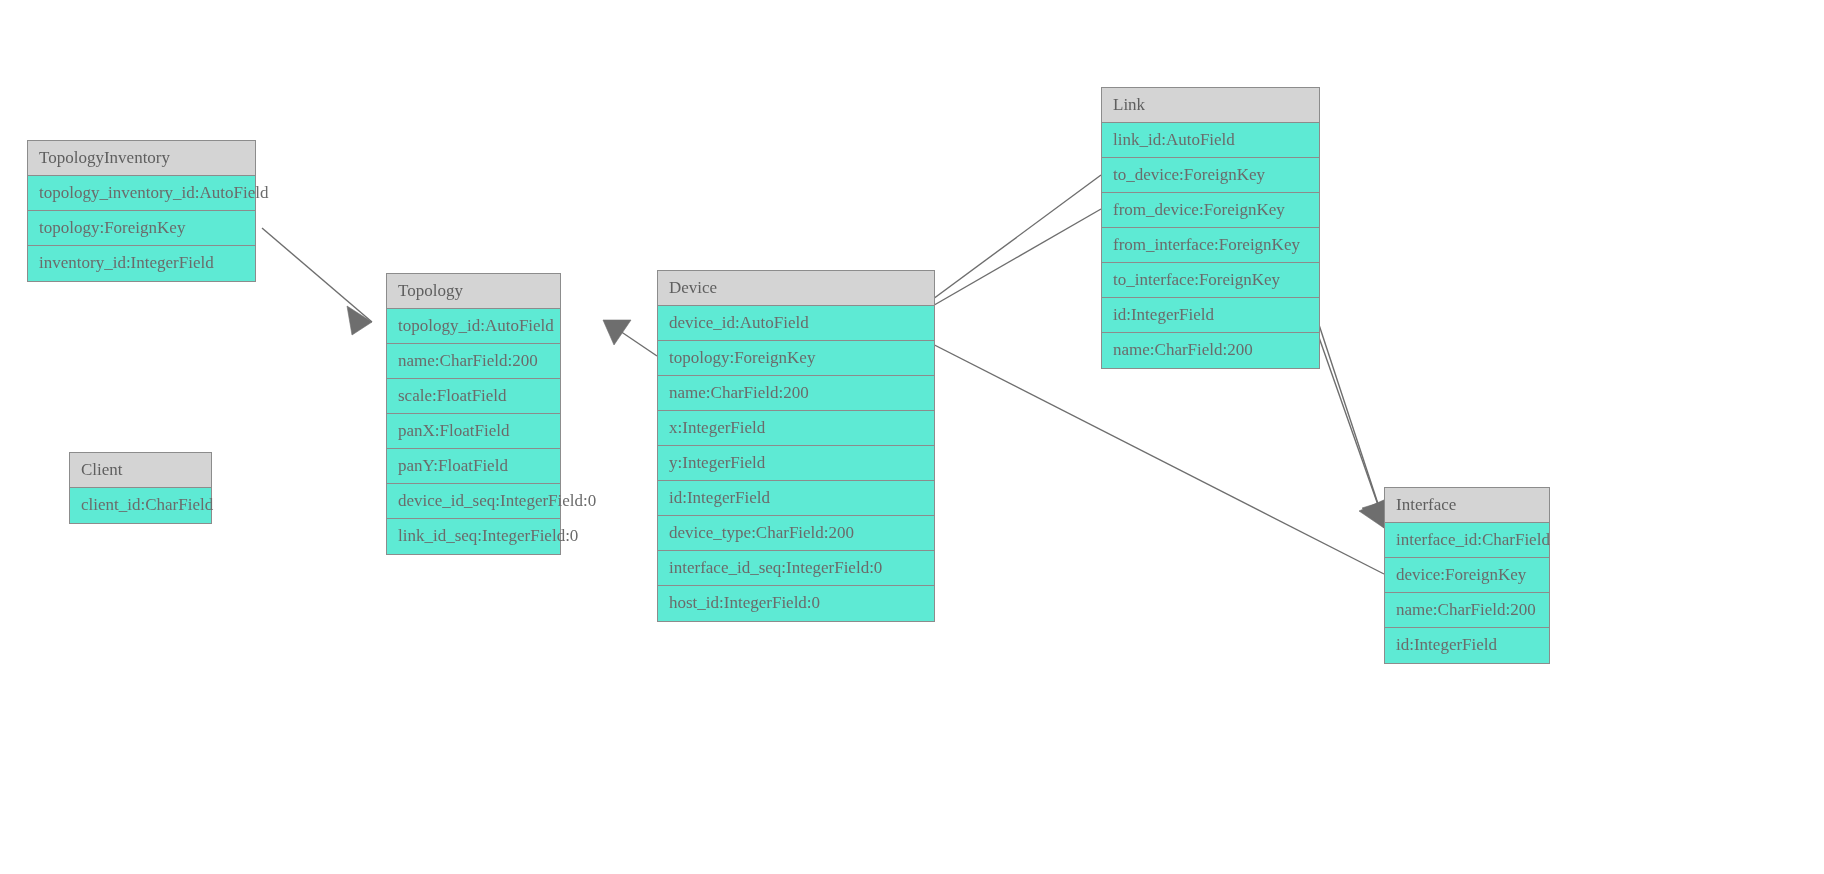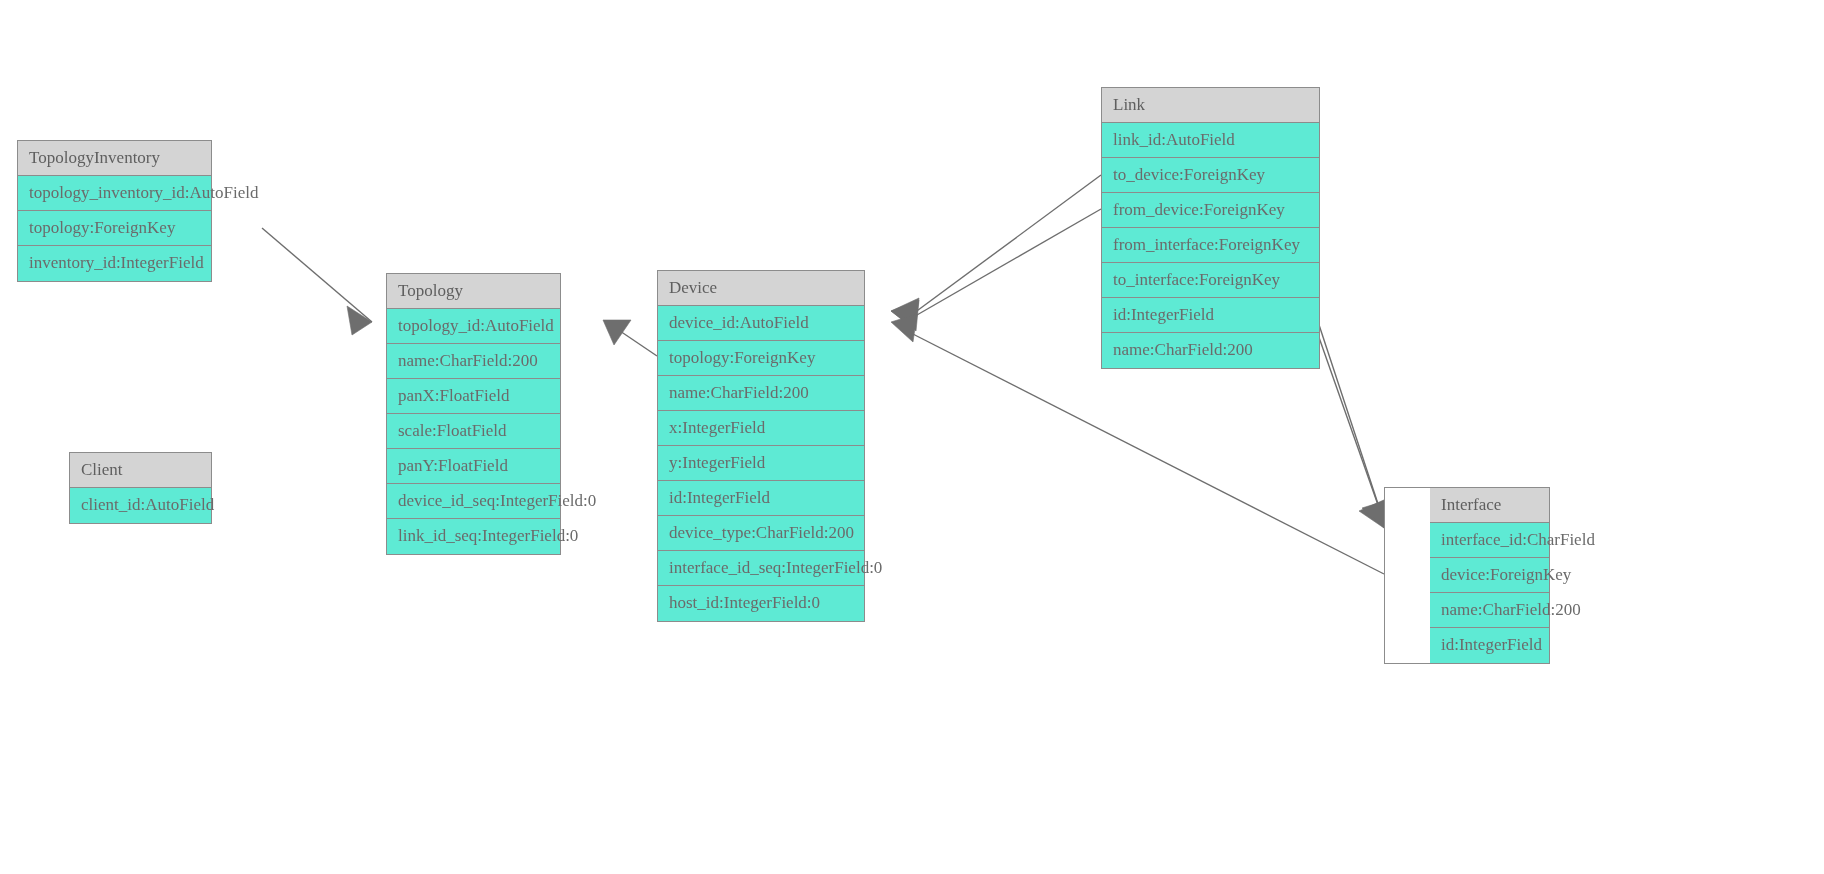--- a/index.html
+++ b/index.html
@@ -74,41 +74,41 @@
       <g>
         <path d="M 1297,258 L 1383,519" stroke="#6e6e6e" stroke-width="1.4" fill="none"></path>
         <path d="M 1384,528 L 1359,511 L 1386,499 Z" fill="#6e6e6e" stroke="#6e6e6e" stroke-width="0.6" stroke-linejoin="miter"></path>
       </g>
       <g>
         <path d="M 1303,292 L 1384,522" stroke="#6e6e6e" stroke-width="1.4" fill="none"></path>
         <path d="M 1384,528 L 1362,508 L 1388,500 Z" fill="#6e6e6e" stroke="#6e6e6e" stroke-width="0.6" stroke-linejoin="miter"></path>
       </g>
     </svg>
 
-<div class="entity" style="left: 17px; top: 140px; width: 195px;">
+<div class="entity" style="left: 27px; top: 140px; width: 229px;">
       <div class="hdr">TopologyInventory</div>
       <div class="row">topology_inventory_id:AutoField</div>
       <div class="row">topology:ForeignKey</div>
       <div class="row">inventory_id:IntegerField</div>
     </div>
     <div class="entity" style="left: 69px; top: 452px; width: 143px;">
       <div class="hdr">Client</div>
-      <div class="row">client_id:AutoField</div>
+      <div class="row">client_id:CharField</div>
     </div>
     <div class="entity" style="left: 386px; top: 273px; width: 175px;">
       <div class="hdr">Topology</div>
       <div class="row">topology_id:AutoField</div>
       <div class="row">name:CharField:200</div>
+      <div class="row">scale:FloatField</div>
       <div class="row">panX:FloatField</div>
-      <div class="row">scale:FloatField</div>
       <div class="row">panY:FloatField</div>
       <div class="row">device_id_seq:IntegerField:0</div>
       <div class="row">link_id_seq:IntegerField:0</div>
     </div>
-    <div class="entity" style="left: 657px; top: 270px; width: 208px;">
+    <div class="entity" style="left: 657px; top: 270px; width: 278px;">
       <div class="hdr">Device</div>
       <div class="row">device_id:AutoField</div>
       <div class="row">topology:ForeignKey</div>
       <div class="row">name:CharField:200</div>
       <div class="row">x:IntegerField</div>
       <div class="row">y:IntegerField</div>
       <div class="row">id:IntegerField</div>
       <div class="row">device_type:CharField:200</div>
       <div class="row">interface_id_seq:IntegerField:0</div>
       <div class="row">host_id:IntegerField:0</div>
@@ -116,20 +116,20 @@
     <div class="entity" style="left: 1101px; top: 87px; width: 219px;">
       <div class="hdr">Link</div>
       <div class="row">link_id:AutoField</div>
       <div class="row">to_device:ForeignKey</div>
       <div class="row">from_device:ForeignKey</div>
       <div class="row">from_interface:ForeignKey</div>
       <div class="row">to_interface:ForeignKey</div>
       <div class="row">id:IntegerField</div>
       <div class="row">name:CharField:200</div>
     </div>
-    <div class="entity" style="left: 1384px; top: 487px; width: 166px; padding-left: 45px;">
+    <div class="entity" style="left: 1384px; top: 487px; width: 166px;">
       <div class="hdr">Interface</div>
       <div class="row">interface_id:CharField</div>
       <div class="row">device:ForeignKey</div>
       <div class="row">name:CharField:200</div>
       <div class="row">id:IntegerField</div>
     </div>
   </div>
 
 </body></html>

